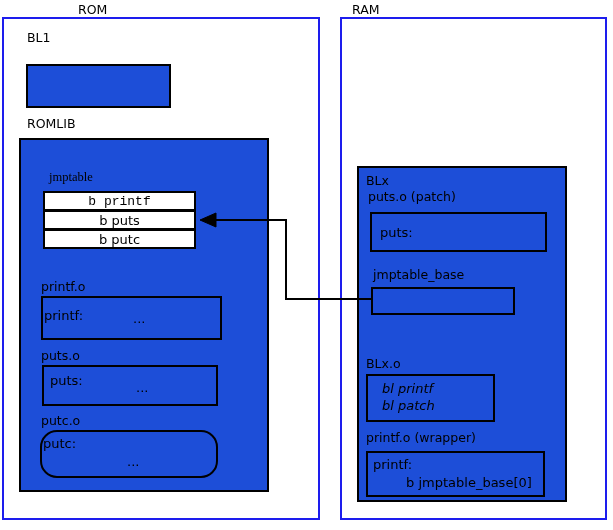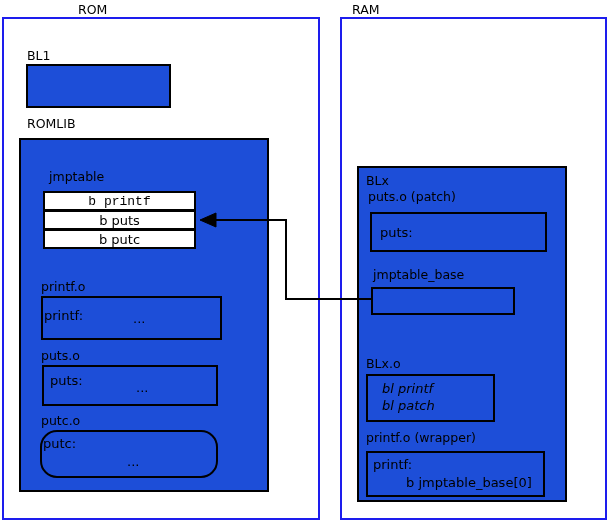--- a/index.html
+++ b/index.html
@@ -67,29 +67,29 @@
   }
 </style>
 </head>
 <body>
 
 <div id="canvas">
 
   <div class="region-title" style="left:78px; top:2px;">ROM</div>
   <div class="region" style="left:2px; top:17px; width:318px; height:503px;"></div>
 
-  <div class="label" style="left:27px; top:50px;">BL1</div>
+  <div class="label" style="left:27px; top:32px;">BL1</div>
   <div class="box" style="left:26px; top:64px; width:145px; height:44px;">
     <div class="box-text" style="left:6px; top:4px;"></div>
   </div>
 
   <div class="label" style="left:27px; top:118px;">ROMLIB</div>
   <div class="box" style="left:19px; top:138px; width:250px; height:354px;"></div>
 
-  <div class="label" style="left:49px; top:171px;">jmptable</div>
+  <div class="label" style="left:49px; top:171px;font-family:Liberation Serif, serif;">jmptable</div>
   <div class="row-box" style="left:43px; top:191px; width:153px; height:20px;font-family:Liberation Mono, monospace;">
     <span>b printf</span>
   </div>
   <div class="row-box" style="left:43px; top:229px; width:153px; height:20px;">
     <span>b putc</span>
   </div>
   <div class="row-box" style="left:43px; top:210px; width:153px; height:20px;">
     <span>b puts</span>
   </div>
 

